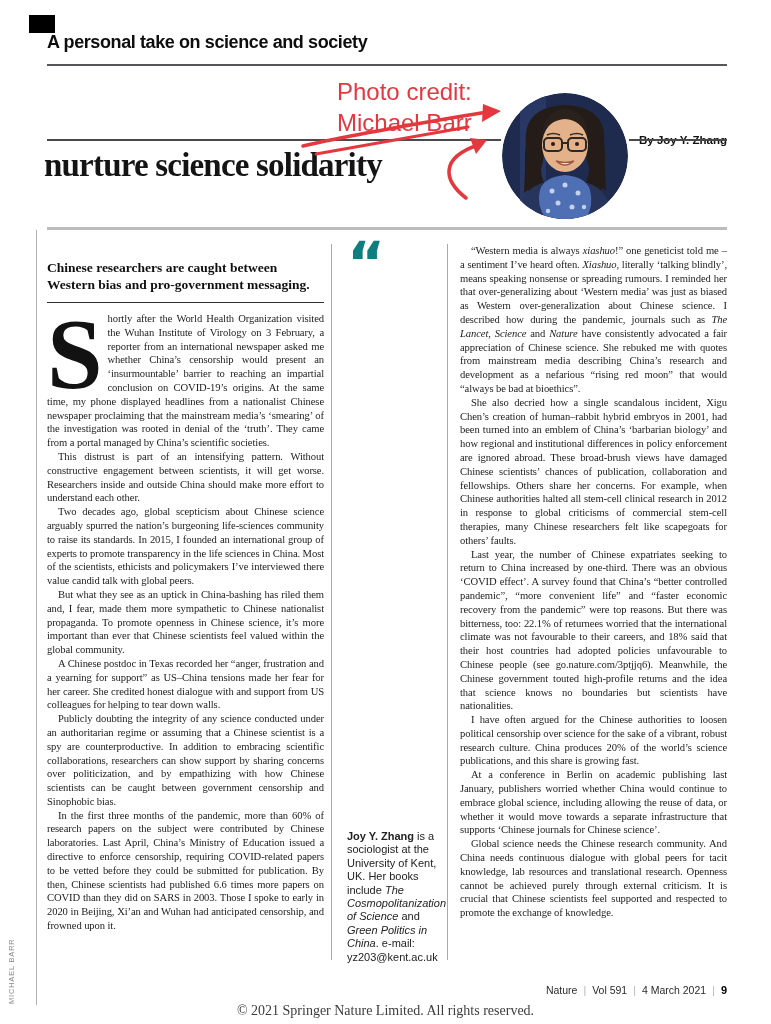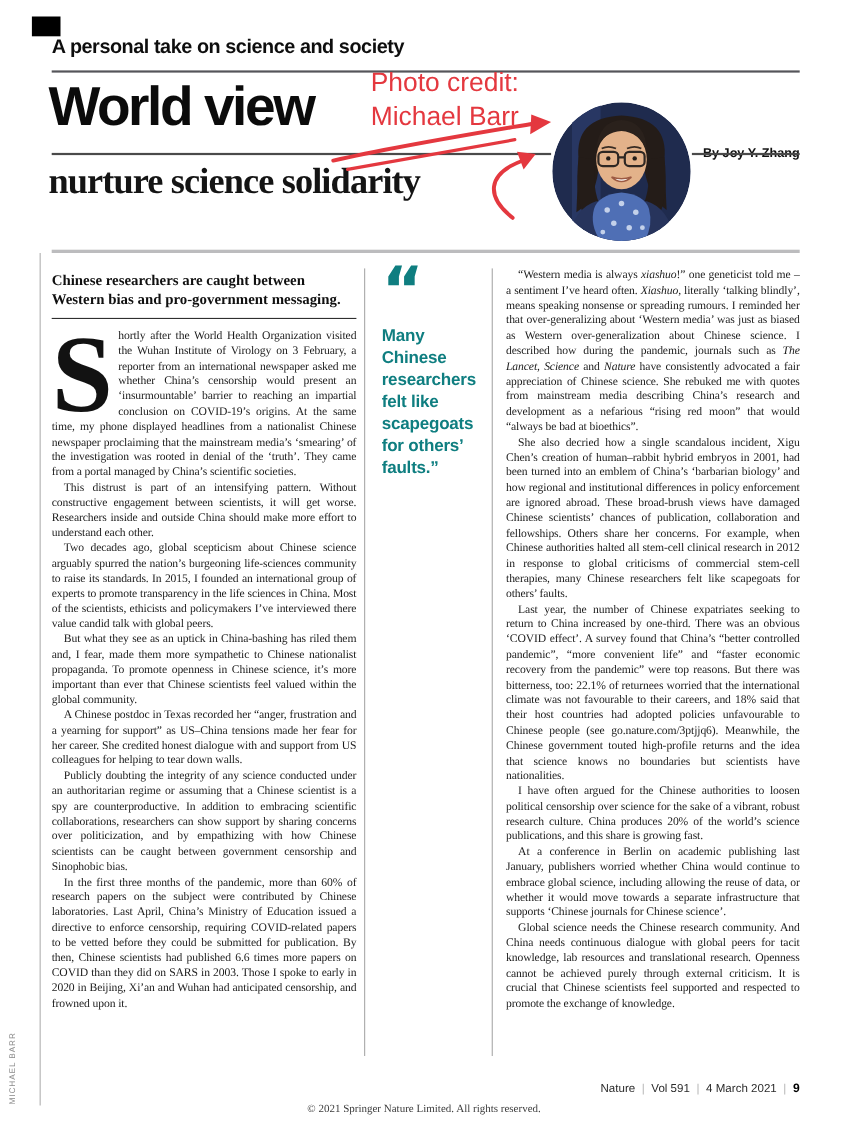--- a/index.html
+++ b/index.html
@@ -8,21 +8,21 @@
 
   .crop-mark{position:absolute;left:29px;top:15px;width:26px;height:18px;background:#000;}
 
   .kicker{position:absolute;left:47px;top:31px;font-family:"Liberation Sans",sans-serif;
           font-weight:bold;font-size:18px;line-height:22px;letter-spacing:-0.4px;color:#0e0e0e;}
   .kicker-rule{position:absolute;left:47px;top:64px;width:680px;height:2px;background:#55555a;}
 
   .worldview{position:absolute;left:44px;top:71px;font-family:"Liberation Sans",sans-serif;
              font-weight:bold;font-size:50px;line-height:52px;letter-spacing:-2.2px;color:#0b0b0b;}
 
-  .annotation{position:absolute;left:337px;top:60px;font-family:"Liberation Sans",sans-serif;
+  .annotation{position:absolute;left:337px;top:76px;font-family:"Liberation Sans",sans-serif;
               font-size:24px;line-height:31px;font-weight:normal;}
 
   .arrows{position:absolute;left:0;top:0;width:771px;height:1024px;pointer-events:none;z-index:6;}
 
   .photo{position:absolute;left:502px;top:93px;width:126px;height:126px;border-radius:50%;
          overflow:hidden;z-index:5;}
   .photo svg{display:block;}
 
   .byline{position:absolute;right:44px;top:134px;font-family:"Liberation Sans",sans-serif;
           font-weight:bold;font-size:11.5px;color:#111;}
@@ -42,54 +42,53 @@
                writing-mode:vertical-rl;transform:rotate(180deg);
                font-family:"Liberation Sans",sans-serif;font-size:7.5px;letter-spacing:0.8px;
                color:#8a8a8a;}
 
   .col{position:absolute;top:244px;}
   .left-col{left:47px;width:277px;}
   .right-col{left:460px;width:267px;}
   .mid-col{left:347px;width:100px;}
 
   .standfirst{font-family:"Liberation Serif",serif;font-weight:bold;font-size:13.5px;
-              line-height:17px;color:#101010;margin-top:2px;}
+              line-height:17px;color:#101010;margin-top:15px;}
   .sf-rule{height:1px;background:#2f2f2f;margin:9px 0 9px 0;}
 
   p.body{margin:0;font-size:10.6px;line-height:13.8px;letter-spacing:-0.1px;
          text-align:justify;color:#1c1c1c;hyphens:auto;}
   p.body.indent{text-indent:11px;}
   .dropcap{float:left;font-family:"Liberation Serif",serif;font-weight:bold;
            font-size:100px;line-height:74px;margin:5px 5px 0 0;color:#121212;}
 
   .qmark{font-family:"DejaVu Sans","Liberation Sans",sans-serif;font-weight:bold;
          font-size:58px;line-height:48px;margin-top:-4px;}
   .qtext{font-family:"Liberation Sans",sans-serif;font-weight:bold;font-size:15.5px;
          line-height:20px;letter-spacing:-0.2px;margin-top:8px;}
   .bio{position:absolute;top:586px;left:0;width:100px;font-family:"Liberation Sans",sans-serif;
        font-size:11px;line-height:13.4px;color:#222;}
 
   .folio{position:absolute;right:44px;top:984px;font-family:"Liberation Sans",sans-serif;
          font-size:10.5px;color:#2b2b2b;}
   .folio .sep{color:#b5b5b5;padding:0 6px;}
   .folio .pagenum{font-weight:bold;font-size:11px;color:#000;}
   .copyright{position:absolute;left:0;top:1003px;width:771px;text-align:center;
-             font-family:"Liberation Serif",serif;font-size:10px;color:#3c3c3c;}
+             font-family:"Liberation Serif",serif;font-size:14px;color:#3c3c3c;}
 </style>
 </head>
 <body>
 
 <div class="page">
 
   <div class="crop-mark"></div>
 
   <div class="kicker">A personal take on science and society</div>
   <div class="kicker-rule"></div>
 
-  <div class="worldview">World view</div>
 
   <div class="annotation" style="color: rgb(228, 56, 63);">
     <div>Photo credit:</div>
     <div>Michael Barr</div>
   </div>
 
   <div class="arrows" style="color: rgb(228, 56, 63);">
     <svg width="771" height="1024" viewBox="0 0 771 1024">
       <path d="M303,146 C360,133 428,122 487,112" fill="none" stroke="currentColor" stroke-width="3.6" stroke-linecap="round"></path>
       <path d="M316,154 C368,145 420,136 468,127" fill="none" stroke="currentColor" stroke-width="3" stroke-linecap="round"></path>
@@ -152,21 +151,21 @@
     <p class="body indent"><span>This distrust is part of an intensifying pattern. Without constructive engagement between scientists, it will get worse. Researchers inside and outside China should make more effort to understand each other.</span></p>
     <p class="body indent"><span>Two decades ago, global scepticism about Chinese science arguably spurred the nation’s burgeoning life-sciences community to raise its standards. In 2015, I founded an international group of experts to promote transparency in the life sciences in China. Most of the scientists, ethicists and policymakers I’ve interviewed there value candid talk with global peers.</span></p>
     <p class="body indent"><span>But what they see as an uptick in China-bashing has riled them and, I fear, made them more sympathetic to Chinese nationalist propaganda. To promote openness in Chinese science, it’s more important than ever that Chinese scientists feel valued within the global community.</span></p>
     <p class="body indent"><span>A Chinese postdoc in Texas recorded her “anger, frustration and a yearning for support” as US–China tensions made her fear for her career. She credited honest dialogue with and support from US colleagues for helping to tear down walls.</span></p>
     <p class="body indent"><span>Publicly doubting the integrity of any science conducted under an authoritarian regime or assuming that a Chinese scientist is a spy are counterproductive. In addition to embracing scientific collaborations, researchers can show support by sharing concerns over politicization, and by empathizing with how Chinese scientists can be caught between government censorship and Sinophobic bias.</span></p>
     <p class="body indent"><span>In the first three months of the pandemic, more than 60% of research papers on the subject were contributed by Chinese laboratories. Last April, China’s Ministry of Education issued a directive to enforce censorship, requiring COVID-related papers to be vetted before they could be submitted for publication. By then, Chinese scientists had published 6.6 times more papers on COVID than they did on SARS in 2003. Those I spoke to early in 2020 in Beijing, Xi’an and Wuhan had anticipated censorship, and frowned upon it.</span></p>
   </div>
 
   <div class="col mid-col">
     <div class="qmark" style="color: rgb(15, 126, 128);">“</div>
-    <div class="qtext" style="color: rgb(15, 126, 128);">Many Chinese researchers felt like scapegoats for others’ faults.”</div>
+    <div class="bio"><span style="font-weight: bold;">Joy Y. Zhang</span><span> is a sociologist at the University of Kent, UK. Her books include </span><span style="font-style: italic;">The Cosmopolitanization of Science</span><span> and </span><span style="font-style: italic;">Green Politics in China</span><span>. e-mail: yz203@kent.ac.uk</span></div>
   </div>
 
   <div class="col right-col">
     <p class="body indent"><span>“Western media is always </span><span style="font-style: italic;">xiashuo</span><span>!” one geneticist told me – a sentiment I’ve heard often. </span><span style="font-style: italic;">Xiashuo</span><span>, literally ‘talking blindly’, means speaking nonsense or spreading rumours. I reminded her that over-generalizing about ‘Western media’ was just as biased as Western over-generalization about Chinese science. I described how during the pandemic, journals such as </span><span style="font-style: italic;">The Lancet</span><span>, </span><span style="font-style: italic;">Science</span><span> and </span><span style="font-style: italic;">Nature</span><span> have consistently advocated a fair appreciation of Chinese science. She rebuked me with quotes from mainstream media describing China’s research and development as a nefarious “rising red moon” that would “always be bad at bioethics”.</span></p>
     <p class="body indent"><span>She also decried how a single scandalous incident, Xigu Chen’s creation of human–rabbit hybrid embryos in 2001, had been turned into an emblem of China’s ‘barbarian biology’ and how regional and institutional differences in policy enforcement are ignored abroad. These broad-brush views have damaged Chinese scientists’ chances of publication, collaboration and fellowships. Others share her concerns. For example, when Chinese authorities halted all stem-cell clinical research in 2012 in response to global criticisms of commercial stem-cell therapies, many Chinese researchers felt like scapegoats for others’ faults.</span></p>
     <p class="body indent"><span>Last year, the number of Chinese expatriates seeking to return to China increased by one-third. There was an obvious ‘COVID effect’. A survey found that China’s “better controlled pandemic”, “more convenient life” and “faster economic recovery from the pandemic” were top reasons. But there was bitterness, too: 22.1% of returnees worried that the international climate was not favourable to their careers, and 18% said that their host countries had adopted policies unfavourable to Chinese people (see go.nature.com/3ptjjq6). Meanwhile, the Chinese government touted high-profile returns and the idea that science knows no boundaries but scientists have nationalities.</span></p>
     <p class="body indent"><span>I have often argued for the Chinese authorities to loosen political censorship over science for the sake of a vibrant, robust research culture. China produces 20% of the world’s science publications, and this share is growing fast.</span></p>
     <p class="body indent"><span>At a conference in Berlin on academic publishing last January, publishers worried whether China would continue to embrace global science, including allowing the reuse of data, or whether it would move towards a separate infrastructure that supports ‘Chinese journals for Chinese science’.</span></p>
     <p class="body indent"><span>Global science needs the Chinese research community. And China needs continuous dialogue with global peers for tacit knowledge, lab resources and translational research. Openness cannot be achieved purely through external criticism. It is crucial that Chinese scientists feel supported and respected to promote the exchange of knowledge.</span></p>
   </div>

